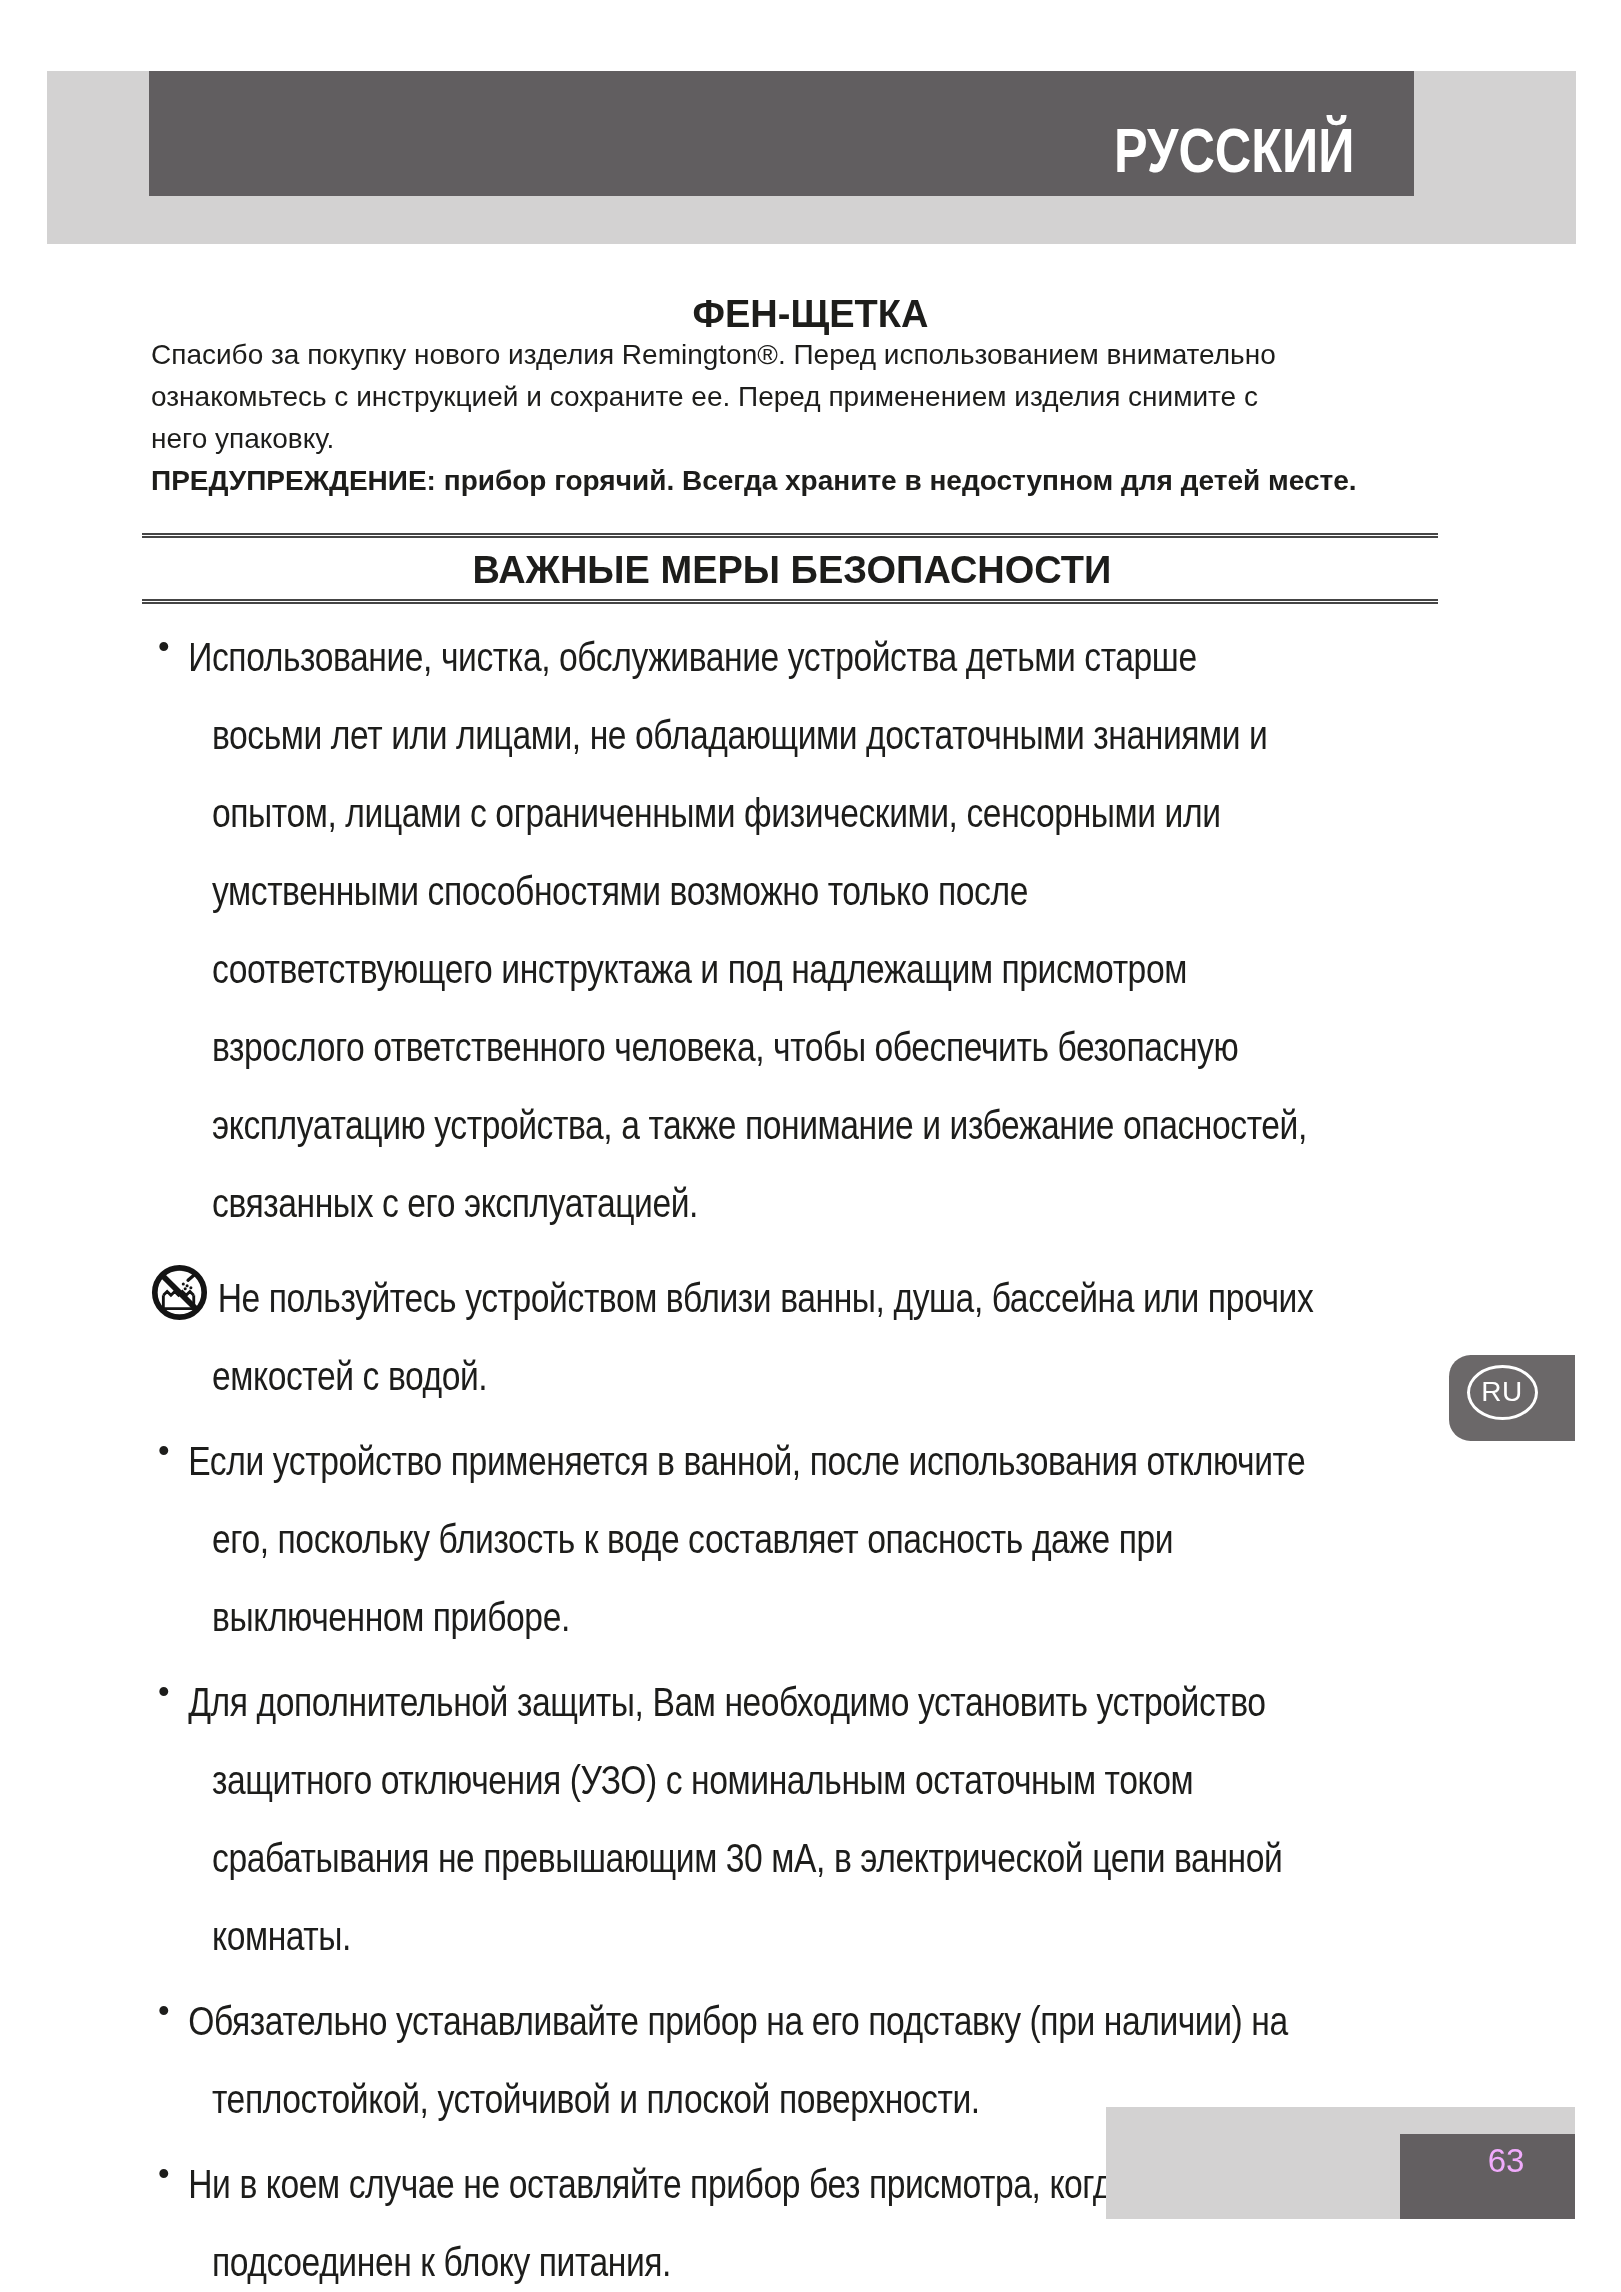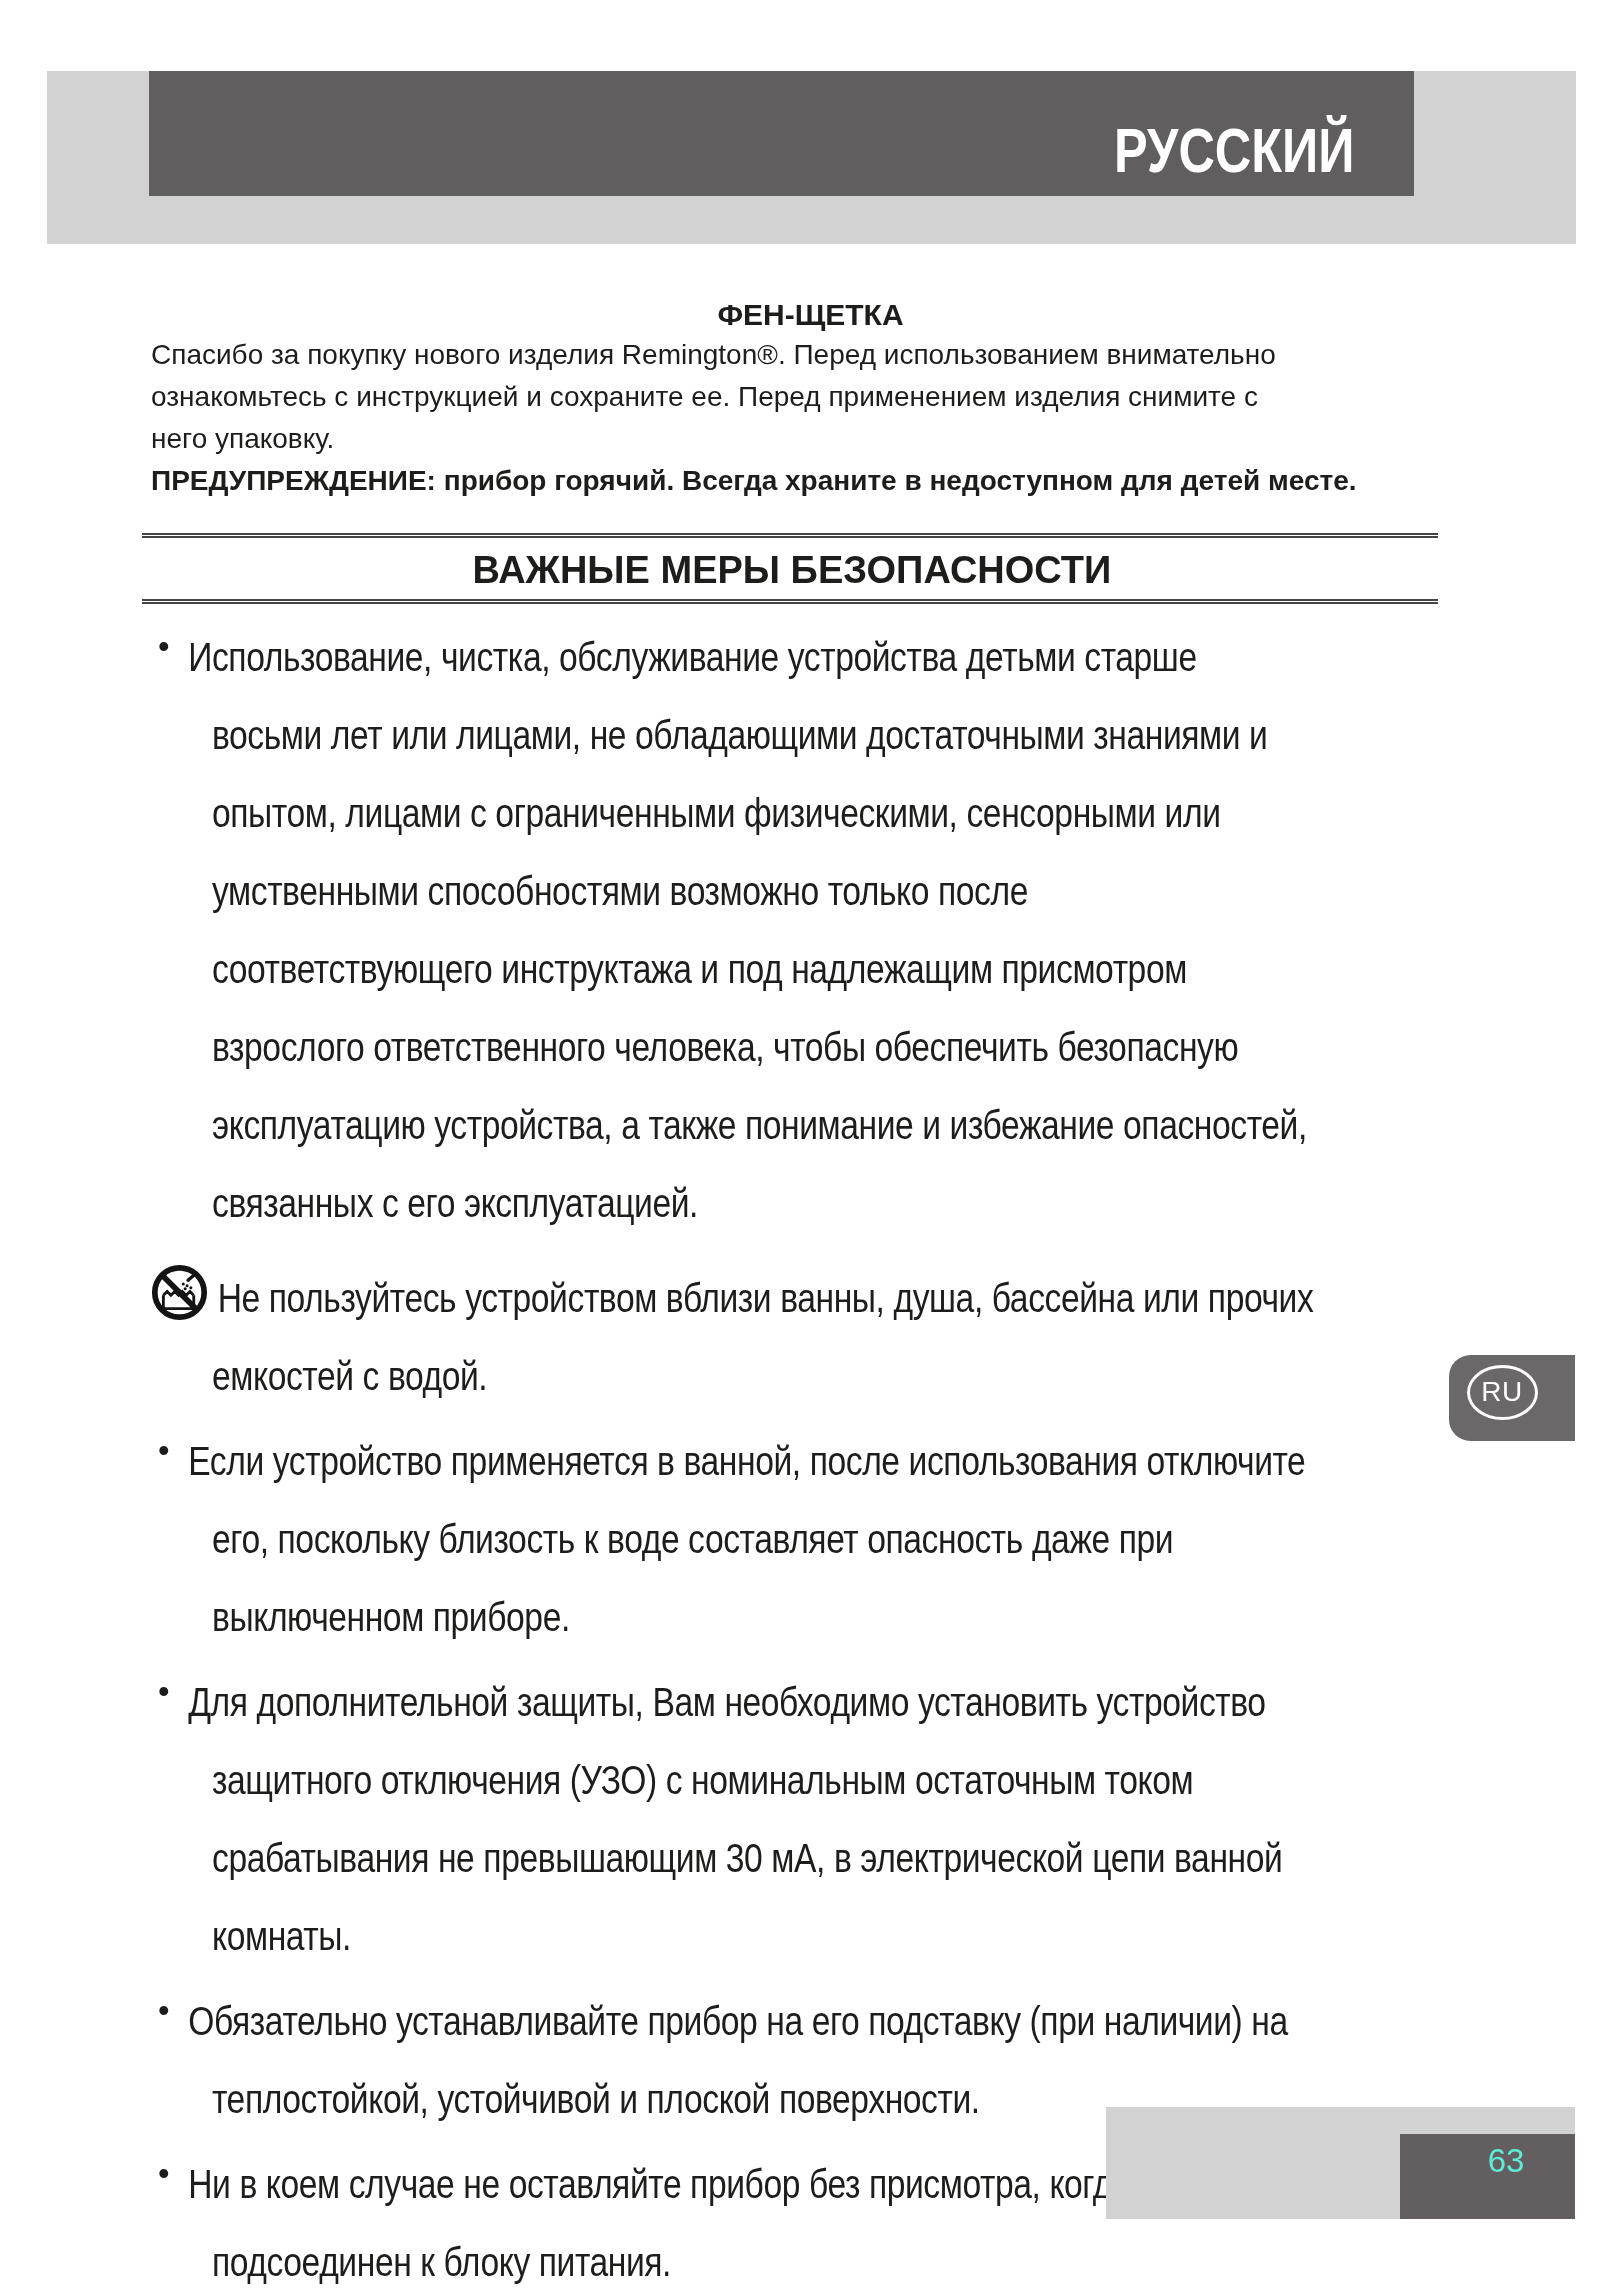--- a/index.html
+++ b/index.html
@@ -21,21 +21,21 @@
   .header-title {
     position: absolute; right: 60px; bottom: 13.7px;
     color: #ffffff; font-weight: bold; font-size: 63px; line-height: 1;
     transform: scaleX(0.8); transform-origin: 100% 100%;
     letter-spacing: 0px; white-space: nowrap;
   }
 
   
   .doc-title {
     position: absolute; left: 0; top: 297px; width: 1621px;
-    text-align: center; font-weight: bold; font-size: 30px; line-height: 35px;
+    text-align: center; font-weight: bold; font-size: 38px; line-height: 35px;
   }
   .intro { position: absolute; left: 151px; top: 334px; width: 1280px; }
   .intro-par { font-size: 28px; line-height: 42px; white-space: pre-line; }
   .intro-warning { font-size: 28px; line-height: 42px; font-weight: bold; }
 
   
   .rule {
     position: absolute; left: 142px; width: 1296px; height: 4.9px;
     border-top: 2px solid #454545; border-bottom: 2px solid #454545;
   }
@@ -88,21 +88,21 @@
   .bottom-band {
     position: absolute; left: 1106px; top: 2107px;
     width: 469px; height: 112px; background: #d3d2d2;
   }
   .pagenum-box {
     position: absolute; right: 0; top: 26.5px; width: 175px; height: 85px;
     background: #635f61;
     display: flex; justify-content: center; align-items: flex-start;
     padding-top: 10.8px; padding-left: 37px;
   }
-  .pagenum-box span { color: #5eead4; font-size: 33px; line-height: 1; }
+  .pagenum-box span { color: #f0abfc; font-size: 33px; line-height: 1; }
 </style>
 </head>
 <body>
 
 <div class="page">
 
   <div class="top-band">
     <div class="header-box">
       <div class="header-title">РУССКИЙ</div>
     </div>

